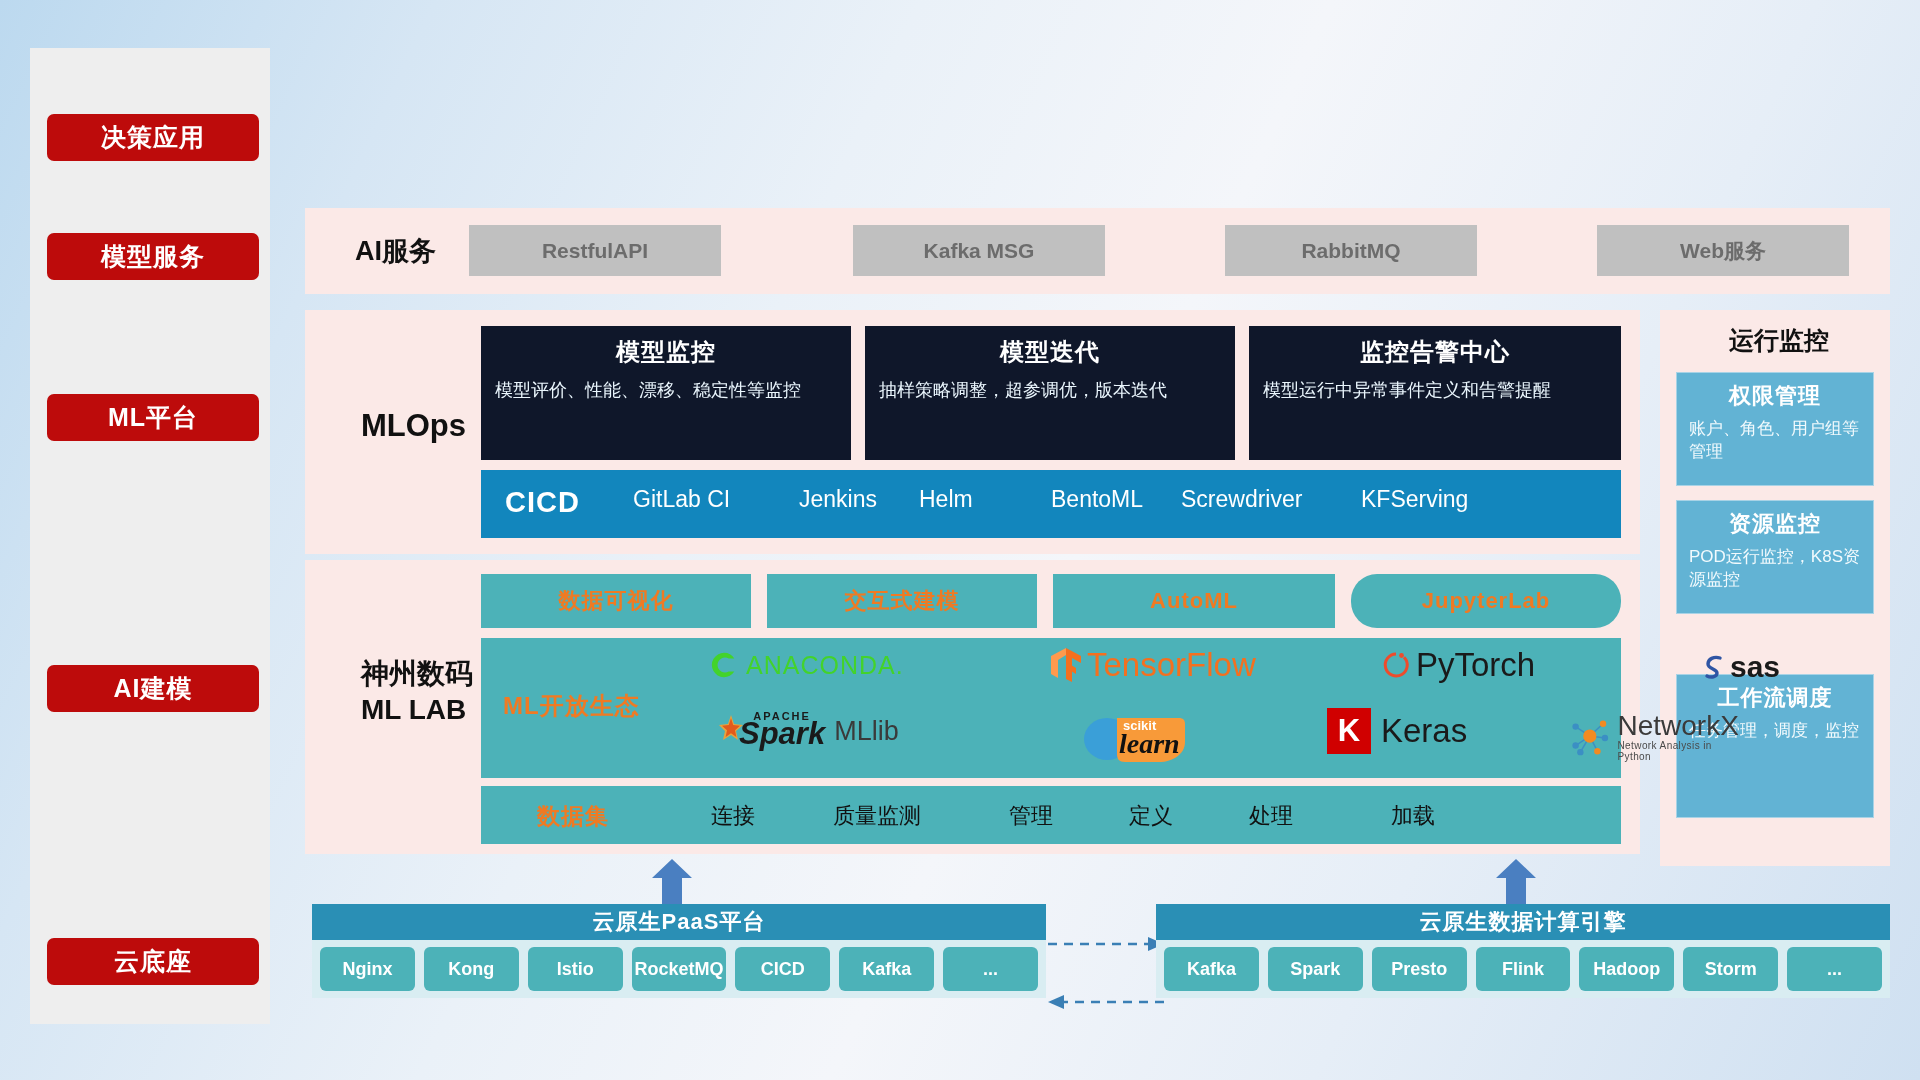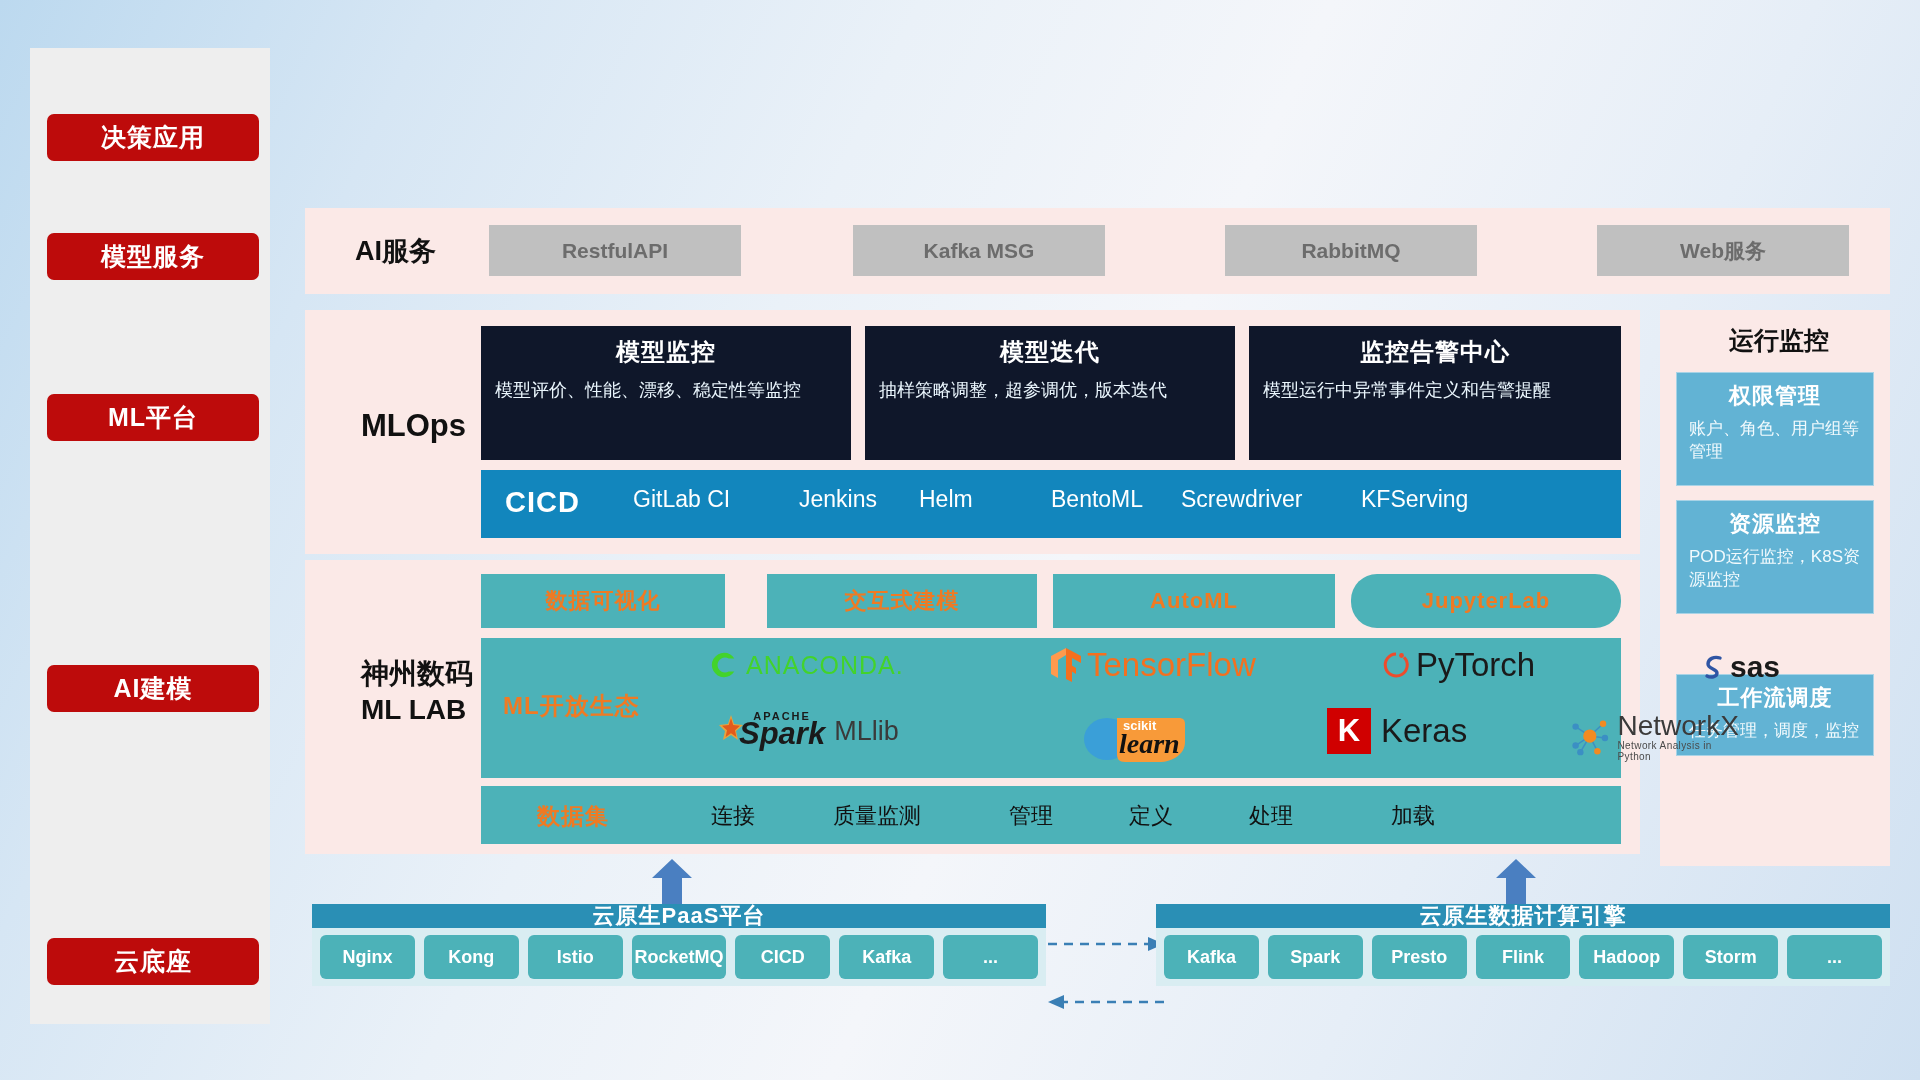--- a/index.html
+++ b/index.html
@@ -71,21 +71,21 @@
   .band3r{left:1660px;top:310px;width:230px;height:556px;}
   .b3r-title{position:absolute;left:8px;right:0;top:14px;text-align:center;font-size:25px;font-weight:bold;color:#111;}
   .mon-card{
     position:absolute;left:16px;width:198px;background:#62b3d4;color:#fff;
     border:1px solid #a8d3e6;box-sizing:border-box;padding:8px 12px 12px 12px;
   }
   .mon-card h5{margin:0;text-align:center;font-size:22px;font-weight:bold;letter-spacing:1px;}
   .mon-card p{margin:7px 0 0 0;font-size:17px;line-height:1.35;color:#f2fafd;}
   .mon-card.m0{top:62px;height:114px;}
   .mon-card.m1{top:190px;height:114px;}
-  .mon-card.m2{top:364px;height:82px;}
+  .mon-card.m2{top:364px;height:144px;}
 
   
   .band4{left:305px;top:560px;width:1335px;height:294px;}
   .b4-lab{position:absolute;left:56px;top:96px;font-size:28px;}
   .tab{
     position:absolute;top:14px;height:54px;background:#4cb2b8;
     display:flex;align-items:center;justify-content:center;
     color:#ef7a23;font-size:22px;font-weight:bold;letter-spacing:1px;
   }
   .eco{
@@ -98,21 +98,21 @@
   .ds-lab{position:absolute;left:56px;top:15px;color:#ef7a23;font-size:23px;font-weight:bold;letter-spacing:1px;}
   .ds-item{position:absolute;top:15px;color:#111;font-size:22px;}
 
   
   .logo{position:absolute;display:flex;align-items:center;}
   .logo .txt{font-weight:normal;white-space:nowrap;}
 
   
   .cloudblock{position:absolute;}
   .cloud-head{
-    height:24px;background:#2a8fb5;color:#fff;display:flex;align-items:center;justify-content:center;
+    height:36px;background:#2a8fb5;color:#fff;display:flex;align-items:center;justify-content:center;
     font-size:22px;font-weight:bold;letter-spacing:1px;
   }
   .cloud-body{background:#d9edf2;padding:7px 8px;display:flex;gap:9px;}
   .tagbox{
     flex:1;min-width:0;height:44px;background:#4cb2b8;border-radius:6px;color:#fff;
     display:flex;align-items:center;justify-content:center;text-align:center;
     font-size:18px;font-weight:bold;line-height:1.12;padding:0 3px;box-sizing:border-box;
   }
   .uparrow{position:absolute;width:44px;height:46px;}
   .dashrow{position:absolute;}
@@ -136,21 +136,21 @@
         <span>AI建模</span>
       </div>
     <div class="rail-tag t4">
         <span>云底座</span>
       </div>
   </div>
 
 
   <div class="panel band2">
     <div class="b2-lab rowlabel">AI服务</div>
-    <div class="b2-chip" style="left:184px;width:252px;text-align:right;">
+    <div class="b2-chip" style="left:164px;width:252px;text-align:right;">
         <span>RestfulAPI</span>
       </div>
     <div class="b2-chip" style="left:548px;width:252px;">
         <span>Kafka MSG</span>
       </div>
     <div class="b2-chip" style="left:920px;width:252px;">
         <span>RabbitMQ</span>
       </div>
     <div class="b2-chip" style="left:1292px;width:252px;">
         <span>Web服务</span>
@@ -197,21 +197,21 @@
     <div class="mon-card m2">
       <h5>工作流调度</h5>
       <p>任务管理，调度，监控</p>
     </div>
   </div>
 
   <div class="panel band4">
     <div class="b4-lab rowlabel">神州数码
 ML LAB</div>
 
-    <div class="tab" style="left:176px;width:244px;">
+    <div class="tab" style="left:176px;width:270px;">
         <span>数据可视化</span>
       </div>
     <div class="tab" style="left:462px;width:270px;">
         <span>交互式建模</span>
       </div>
     <div class="tab" style="left:748px;width:282px;">
         <span>AutoML</span>
       </div>
     <div class="tab" style="left:1046px;width:270px;border-radius:26px;">
         <span>JupyterLab</span>

